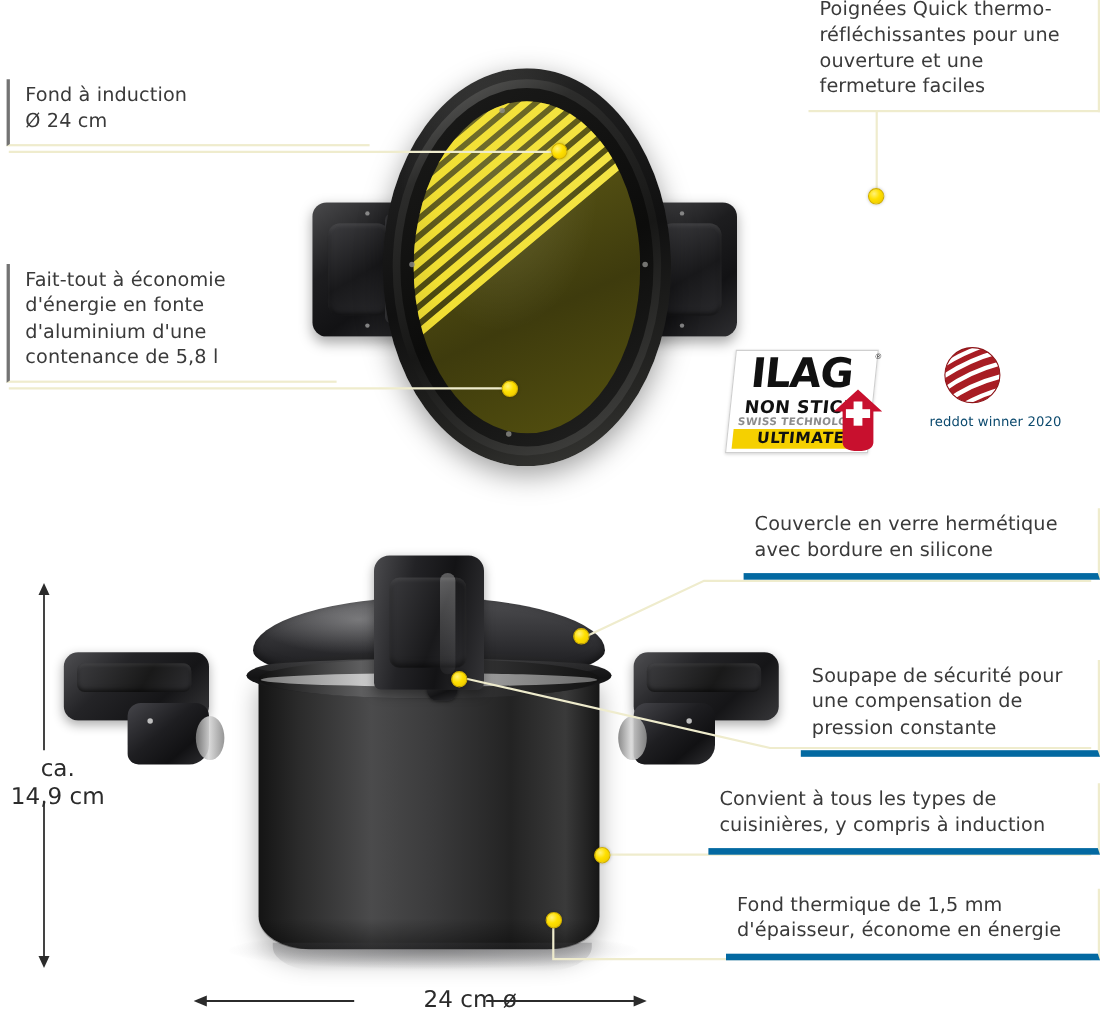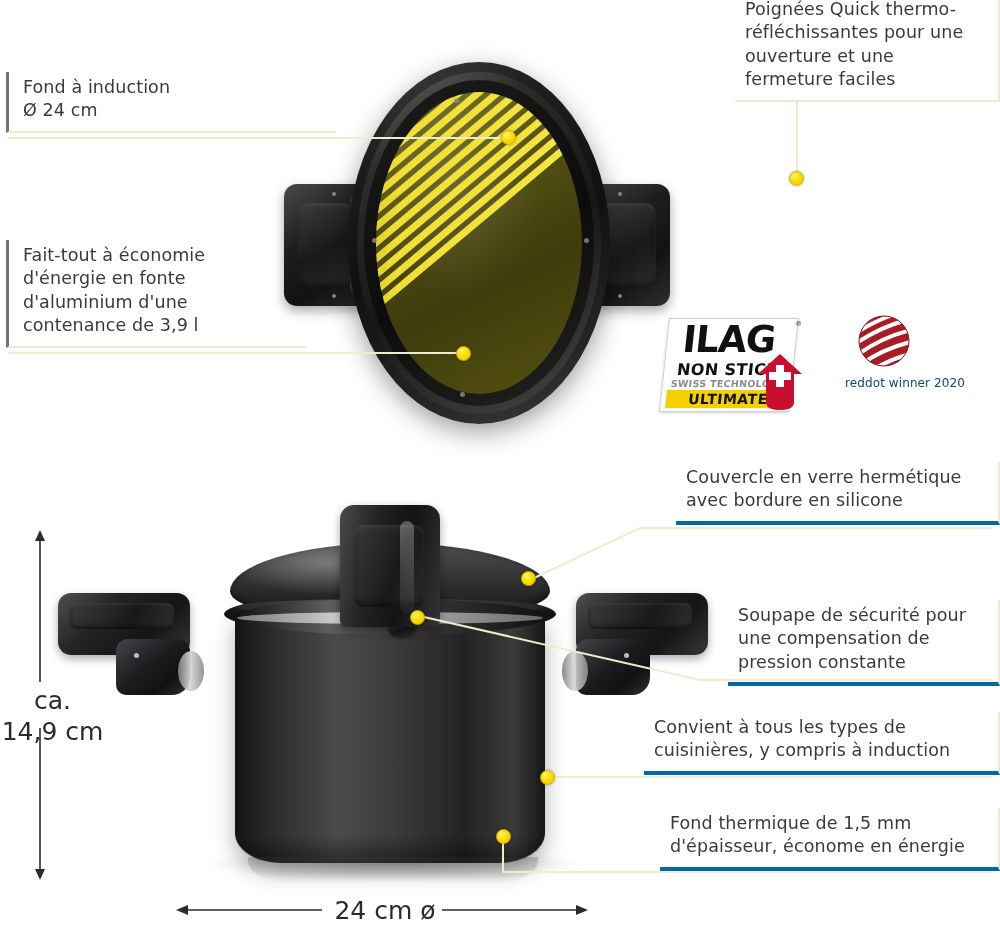--- a/index.html
+++ b/index.html
@@ -19,21 +19,21 @@
     color:#3a3a3a;
     font-size:17.5px;
     line-height:1.34;
     letter-spacing:.1px;
     background:rgba(255,255,255,0.0);
     box-sizing:border-box;
     z-index:40;
   }
   .callout .txt{display:block;white-space:pre-line;}
   .cal-left{border-left:3px solid #737373;border-bottom:2px solid #efeccd;padding:4px 6px 8px 14px;}
-  .cal-right{border-right:2px solid #efeccd;border-bottom:4px solid #0369a1;padding:4px 14px 8px 10px;text-align:left;}
+  .cal-right{border-right:2px solid #efeccd;border-bottom:6px solid #0369a1;padding:4px 14px 8px 10px;text-align:left;}
   .cal-right-top{border-right:2px solid #efeccd;border-bottom:2px solid #efeccd;padding:2px 14px 8px 10px;}
   .leader-svg{position:absolute;left:0;top:0;width:1000px;height:935px;z-index:34;pointer-events:none;}
 
   
   .dot{
     position:absolute;width:15px;height:15px;border-radius:50%;
     background:radial-gradient(circle at 36% 32%,#fff27a 0%,#ffe000 42%,#e8c200 100%);
     border:1.5px solid #cfae00;
     box-shadow:0 0 3px rgba(0,0,0,.25);
     z-index:60;box-sizing:border-box;
@@ -241,21 +241,21 @@
   }
   #reddot{position:absolute;left:185px;top:2px;width:155px;height:102px;}
   #reddot .rd-sphere{position:absolute;left:12px;top:0px;width:54px;height:54px;}
   #reddot .rd-text{
     position:absolute;left:0px;top:62px;width:155px;
     font-size:12px;color:#0c4a6e;letter-spacing:.1px;white-space:nowrap;
   }
 
   
   .dim-label{
-    position:absolute;color:#2b2b2b;font-size:25px;line-height:1.22;text-align:center;z-index:45;
+    position:absolute;color:#2b2b2b;font-size:21px;line-height:1.22;text-align:center;z-index:45;
   }
   .dim-svg{position:absolute;z-index:44;}
 </style>
 </head>
 <body>
 
 <div id="stage">
 
   <div id="pot-top">
     <div class="pt-handle l">
@@ -371,21 +371,21 @@
     <span class="txt">Poignées Quick thermo-
 réfléchissantes pour une
 ouverture et une
 fermeture faciles</span>
   </div>
 
   <div class="callout cal-left" style="left:6px;top:240px;width:300px;">
     <span class="txt">Fait-tout à économie
 d'énergie en fonte
 d'aluminium d'une
-contenance de 3,9 l</span>
+contenance de 5,8 l</span>
   </div>
 
   <div class="callout cal-right" style="left:676px;top:462px;width:324px;">
     <span class="txt">Couvercle en verre hermétique
 avec bordure en silicone</span>
   </div>
 
   <div class="callout cal-right" style="left:644px;top:712px;width:356px;">
     <span class="txt">Convient à tous les types de
 cuisinières, y compris à induction</span>
@@ -449,15 +449,15 @@
   </svg>
   <div class="dim-label" style="left:0px;top:686px;width:105px;white-space:pre-line;">ca.
 14,9 cm</div>
 
   <svg class="dim-svg" style="left:176px;top:898px;width:412px;height:24px;" viewBox="0 0 412 24">
     <line x1="10" y1="12" x2="146" y2="12" stroke="#2b2b2b" stroke-width="1.6"></line>
     <polygon points="0,12 12,7 12,17" fill="#2b2b2b"></polygon>
     <line x1="266" y1="12" x2="402" y2="12" stroke="#2b2b2b" stroke-width="1.6"></line>
     <polygon points="412,12 400,7 400,17" fill="#2b2b2b"></polygon>
   </svg>
-  <div class="dim-label" style="left:300px;top:896px;width:170px;">24 cm ø</div>
+  <div class="dim-label" style="left:300px;top:896px;width:170px;text-align:right;">24 cm ø</div>
 
 </div>
 
 </body></html>

